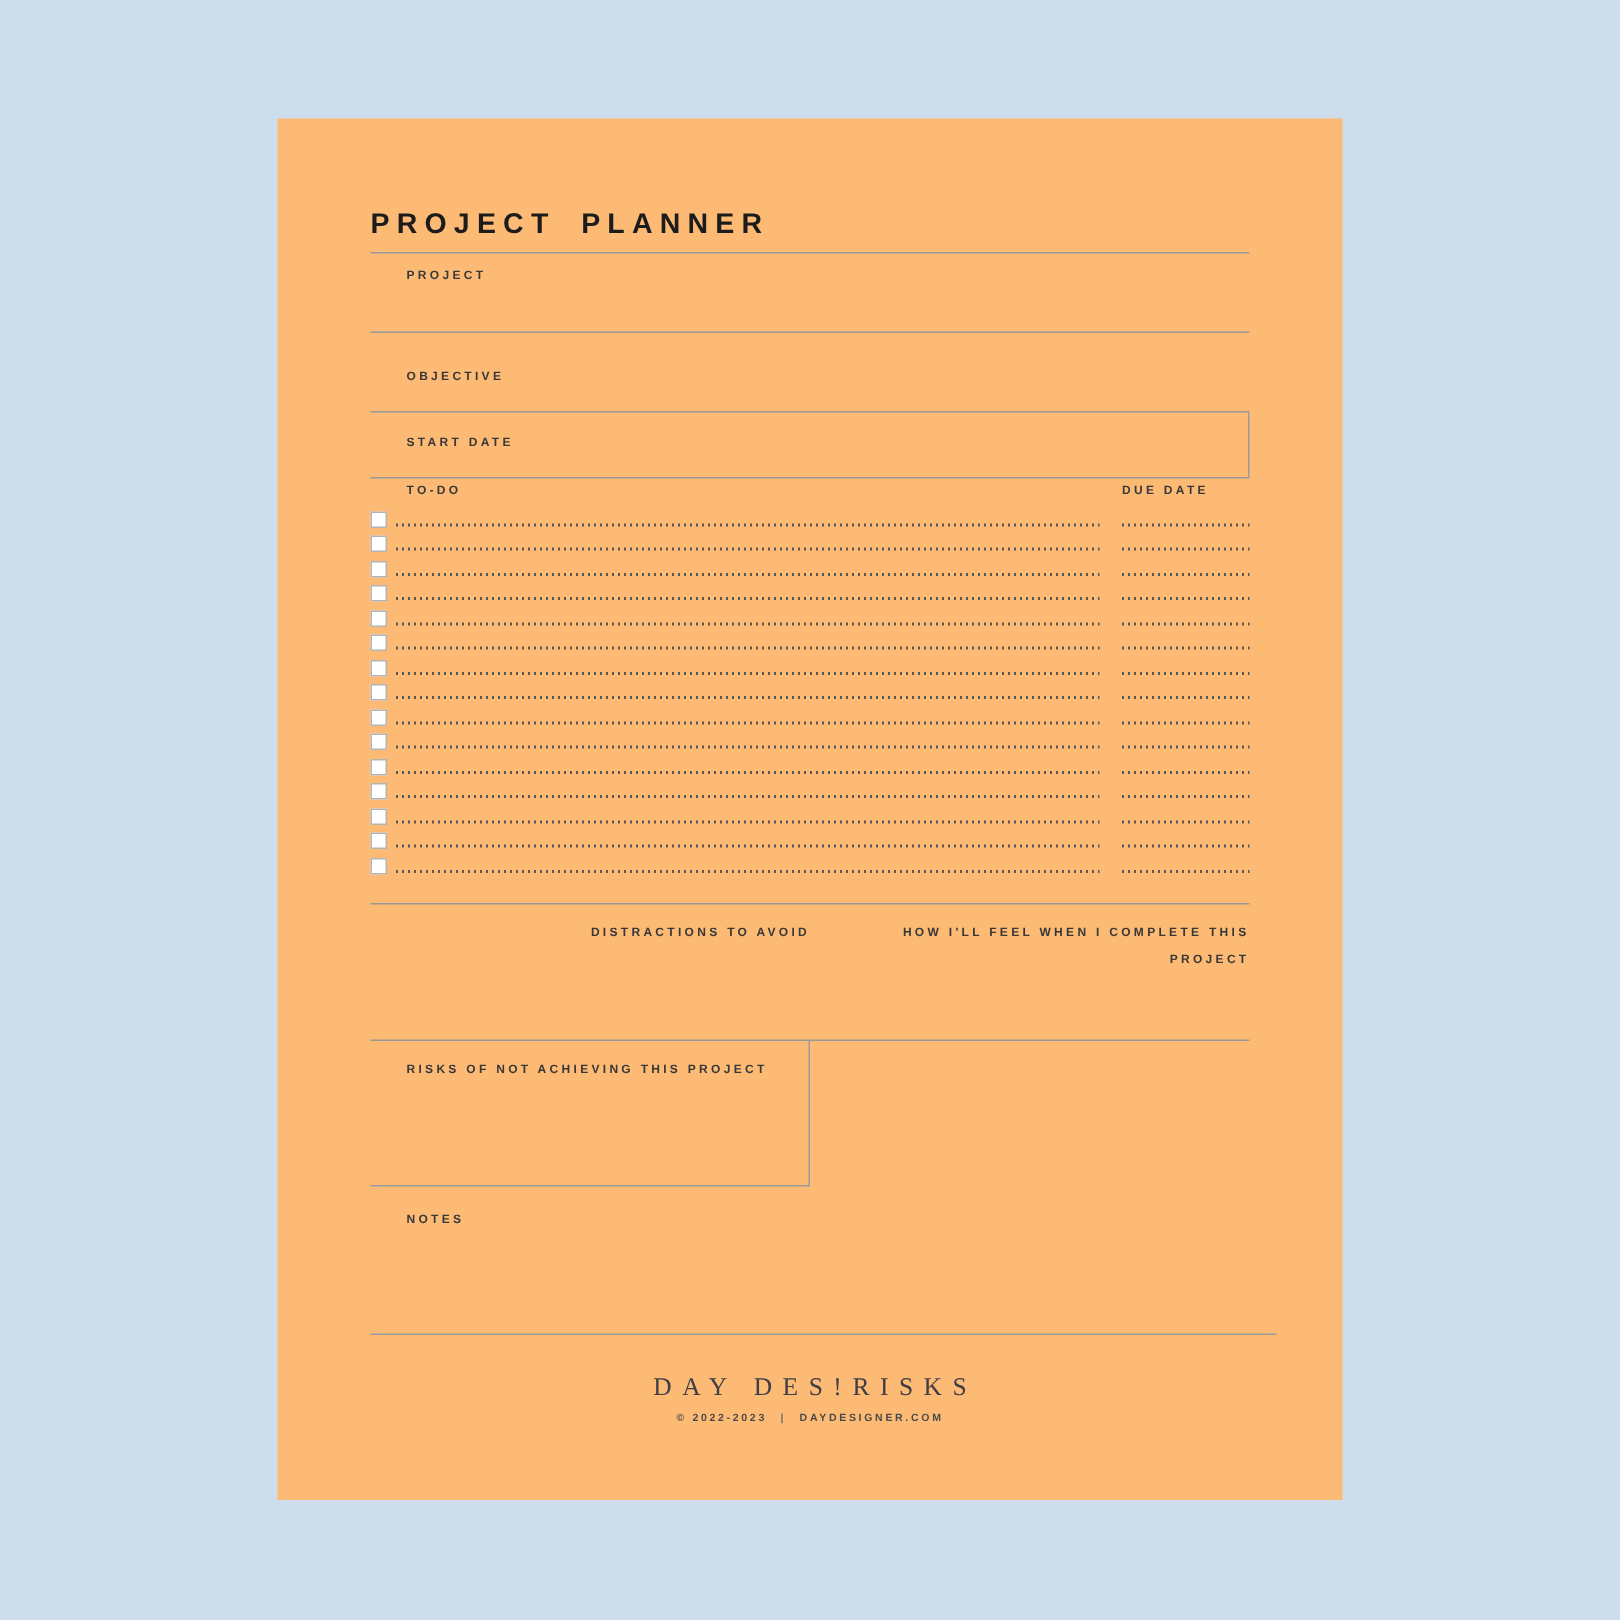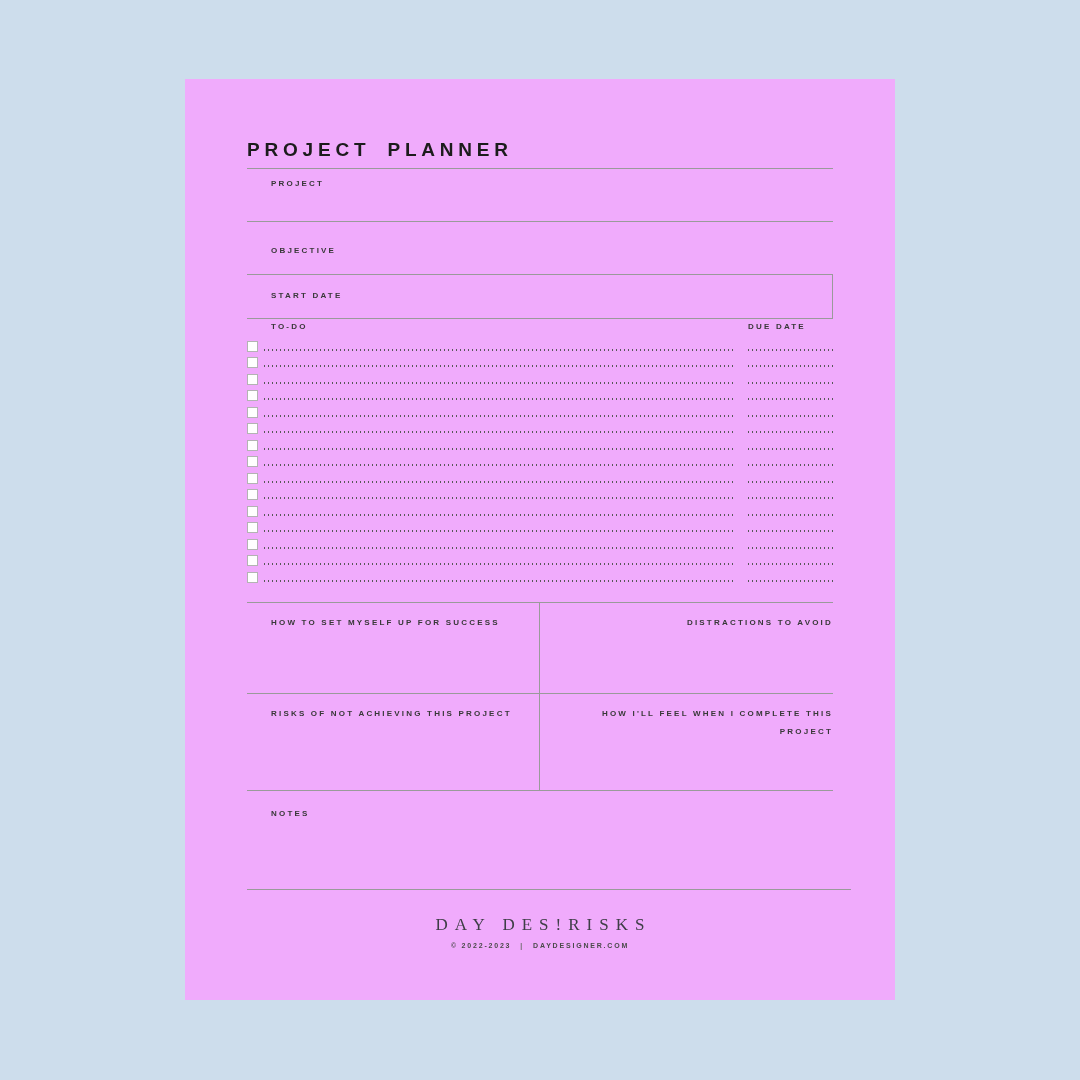--- a/index.html
+++ b/index.html
@@ -11,21 +11,21 @@
     font-family: "Liberation Sans", sans-serif;
   }
   body { background: #cdddec; position: relative; }
 
   .page {
     position: absolute;
     left: 185px;
     top: 79px;
     width: 710px;
     height: 921px;
-    background: #f0abfc;
+    background: #fdba74;
   }
 
   .rule {
     position: absolute;
     left: 62px;
     right: 62px;
     height: 1px;
     background: #9a9a9a;
   }
 
@@ -255,31 +255,28 @@
         <span class="leader due"></span>
       </div>
       <div class="todo-row">
         <span class="checkbox"></span>
         <span class="leader main"></span>
         <span class="leader due"></span>
       </div>
     </div>
 
   <div class="quads">
-    <div class="quad left">
-      <span class="label">HOW TO SET MYSELF UP FOR SUCCESS</span>
-    </div>
     <div class="quad right">
       <span class="label">DISTRACTIONS TO AVOID</span>
     </div>
+    <div class="quad right">
+      <span class="label">HOW I'LL FEEL WHEN I COMPLETE THIS PROJECT</span>
+    </div>
     <div class="quad left">
       <span class="label">RISKS OF NOT ACHIEVING THIS PROJECT</span>
-    </div>
-    <div class="quad right">
-      <span class="label">HOW I'LL FEEL WHEN I COMPLETE THIS PROJECT</span>
     </div>
   </div>
 
   <div class="notes">
     <span class="label">NOTES</span>
   </div>
 
   <div class="footer">
     <div class="logo"><span>DAY DES</span><span>!</span><span>RISKS</span></div>
     <div class="copyright">

